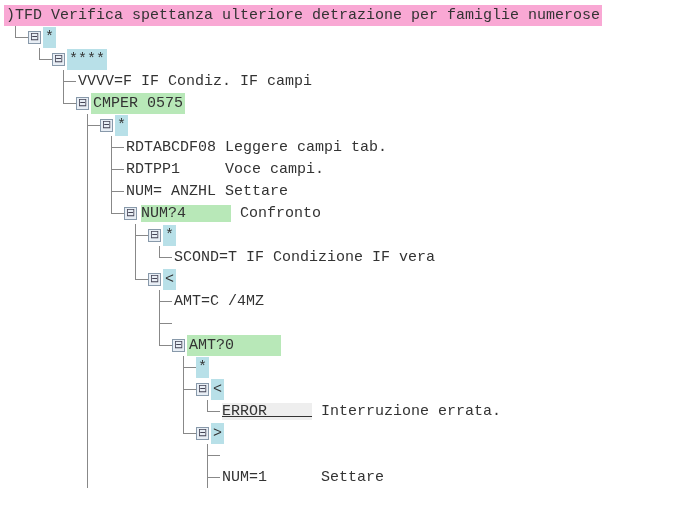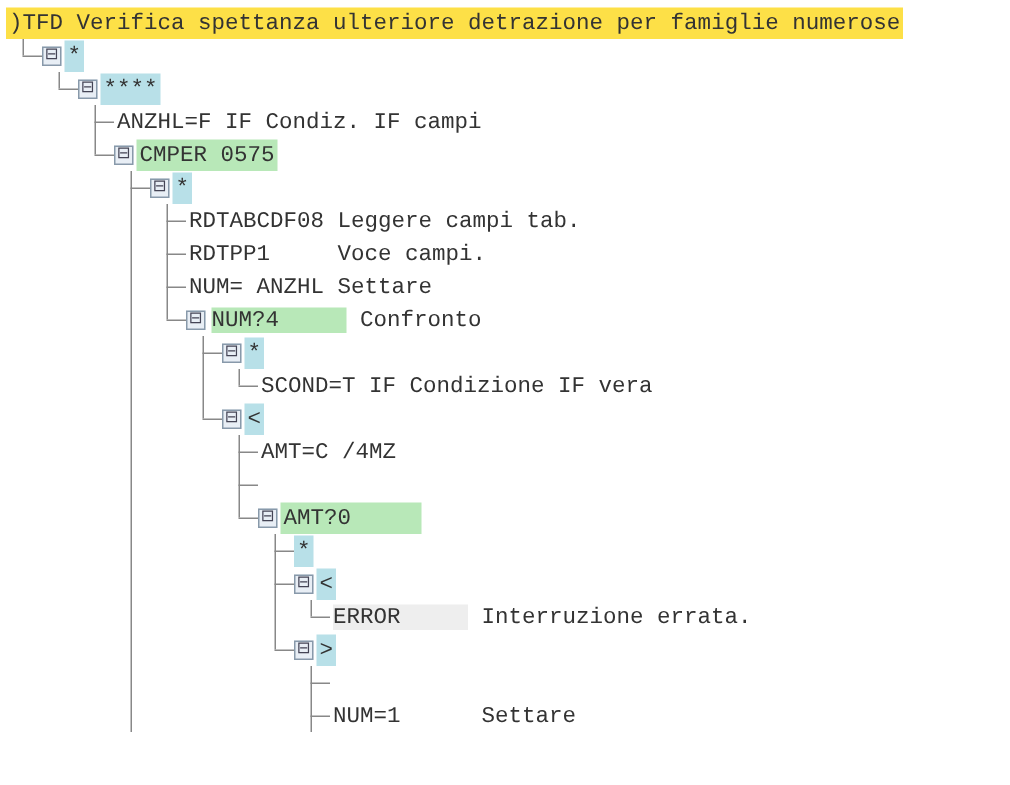--- a/index.html
+++ b/index.html
@@ -83,24 +83,24 @@
       font-size: 11px;
       font-family: sans-serif;
       color: #445;
       margin-right: 2px;
       flex-shrink: 0;
     }
     .label {
       padding: 0 2px;
       white-space: pre;
     }
-    .hl-yellow { background: #fde047; }
+    .hl-yellow { background: #f9a8d4; }
     .hl-cyan { background: #b8e0e8; }
     .hl-green { background: #b8e8b8; }
-    .hl-grey { background: #eee; }
+    .hl-grey { background: #eee; text-decoration: underline; }
   </style>
 </head>
 <body>
 
 <div class="tree">
 
 <div class="node-row">
   <span class="label hl-yellow"><span>)TFD </span><span>Verifica spettanza ulteriore detrazione per famiglie numerose</span></span>
 </div>
 
@@ -114,21 +114,21 @@
   <span class="connector blank"></span>
   <span class="connector ell"></span>
   <span class="exp">⊟</span>
   <span class="label hl-cyan">****</span>
 </div>
 
 <div class="node-row">
   <span class="connector blank"></span>
   <span class="connector blank"></span>
   <span class="connector tee"></span>
-  <span class="label"><span>ANZHL=F</span><span> IF Condiz. IF campi</span></span>
+  <span class="label"><span>VVVV=F</span><span> IF Condiz. IF campi</span></span>
 </div>
 
 <div class="node-row">
   <span class="connector blank"></span>
   <span class="connector blank"></span>
   <span class="connector ell"></span>
   <span class="exp">⊟</span>
   <span class="label hl-green">CMPER 0575</span>
 </div>
 

